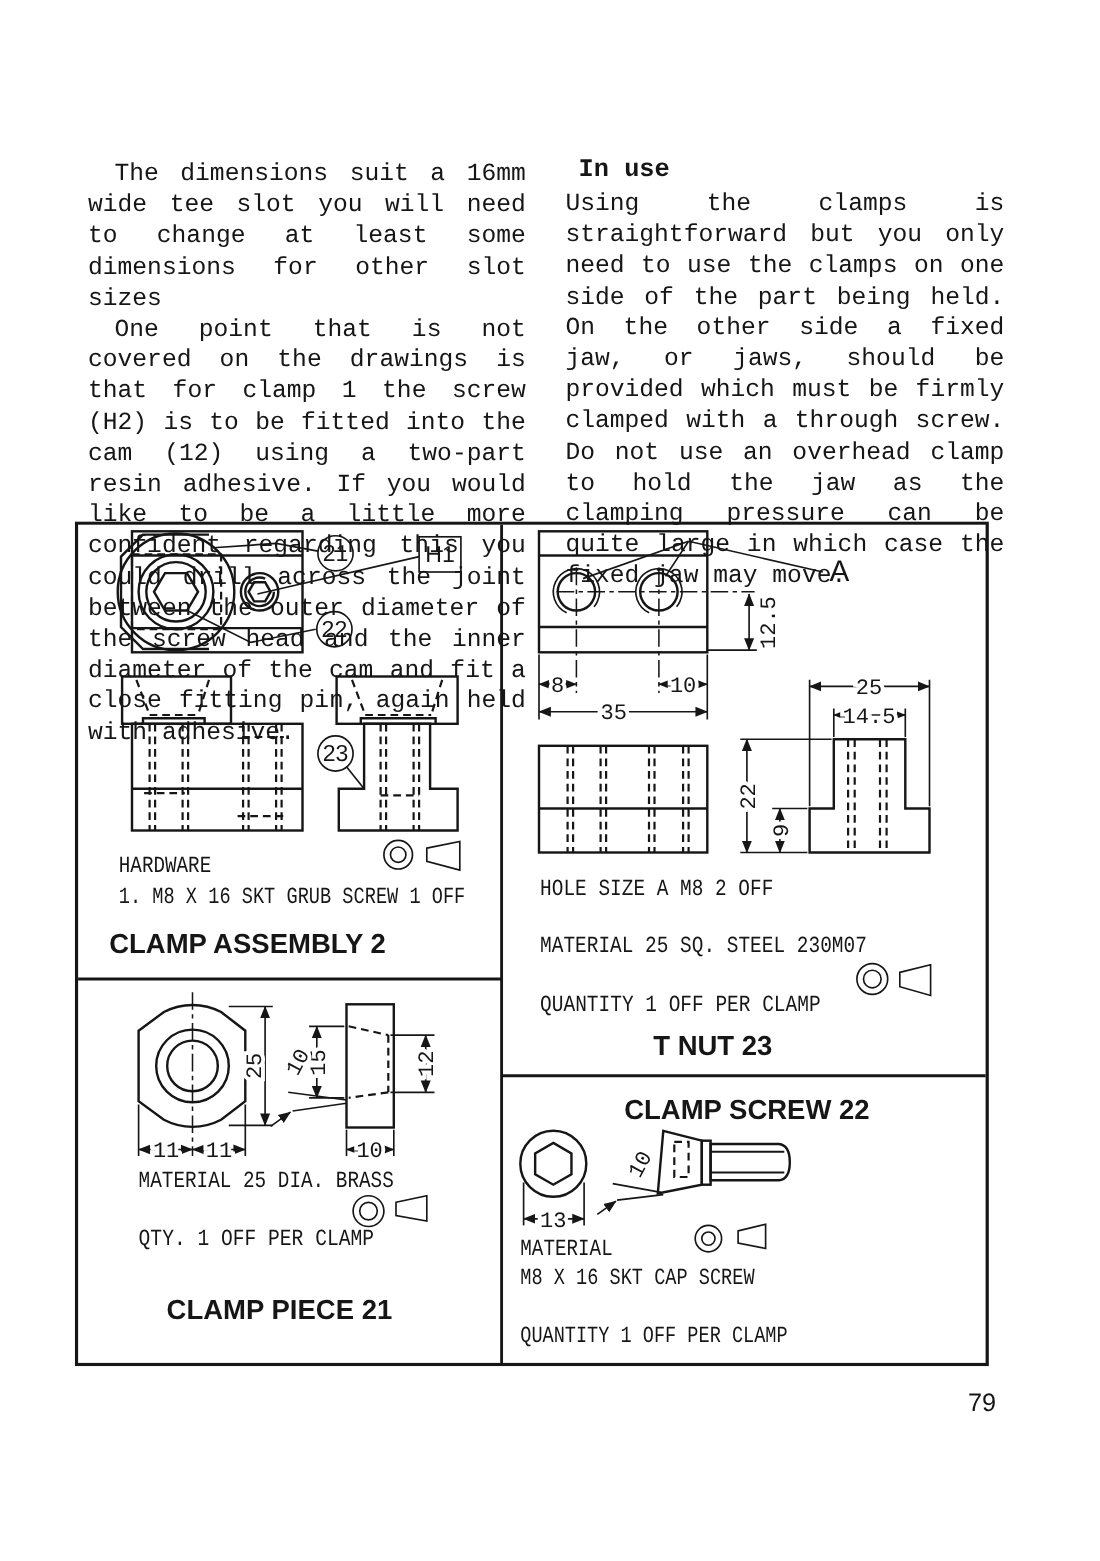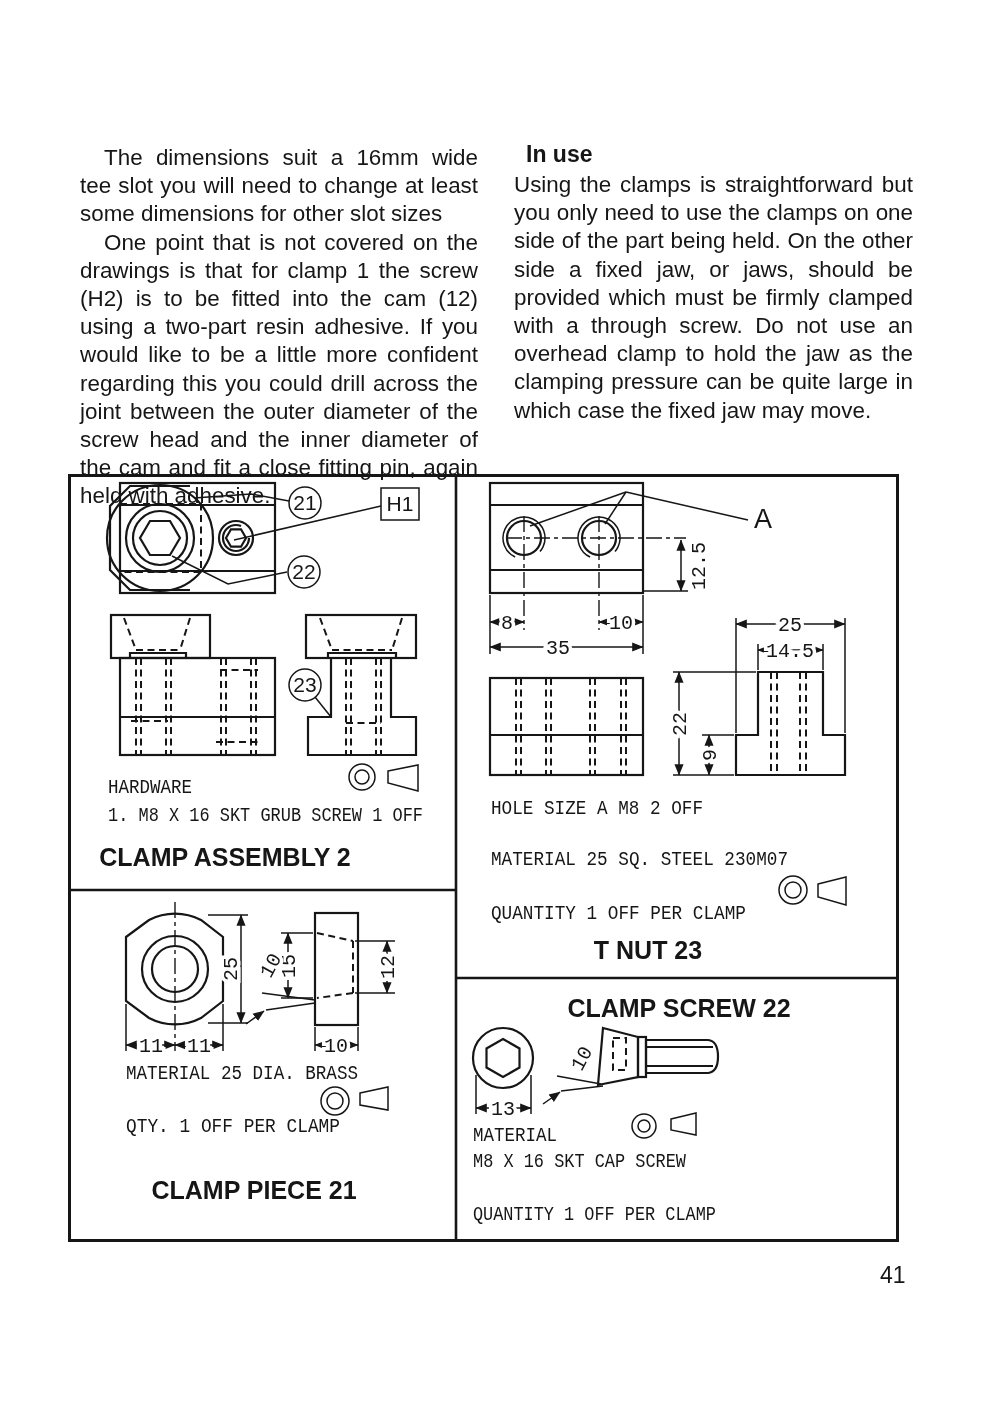--- a/index.html
+++ b/index.html
@@ -1,18 +1,18 @@
 <!DOCTYPE html>
 <html><head>
 <meta charset="utf-8">
 <style>
   html,body{margin:0;padding:0;background:#fff;}
   #page{position:relative;width:1000px;height:1419px;background:#ffffff;overflow:hidden;
         font-family:"Liberation Sans",sans-serif;color:#111;}
-  .col{position:absolute;font-size:22.4px;line-height:28.2px;text-align:justify;color:#161616;}
+  .col{position:absolute;font-size:22.4px;line-height:28.2px;text-align:justify;color:#161616;font-family:Liberation Mono, monospace;}
   .col p{margin:0;text-indent:24px;}
   #col-right p{text-indent:0;}
   #col-right h2{margin:0 0 3px 12px;font-size:23px;line-height:27px;font-weight:bold;color:#161616;}
   #figure{position:absolute;left:68px;top:474px;width:831px;height:768px;}
   svg{display:block;}
   .draw{stroke:#161616;fill:none;stroke-width:2.2;stroke-linejoin:miter;stroke-linecap:butt;}
   .thin{stroke-width:1.5;}
   .hid{stroke-dasharray:7 4.5;stroke-width:2;}
   .cl{stroke-dasharray:16 4 4 4;stroke-width:1.4;}
   .dl{marker-start:url(#arr);marker-end:url(#arr);}
@@ -335,14 +335,14 @@
         <polygon points="603,645 628,639 628,661 603,656" class="draw thin"></polygon>
       </g>
 
       <text x="405" y="667" class="note" textLength="84" lengthAdjust="spacingAndGlyphs">MATERIAL</text>
       <text x="405" y="693" class="note" textLength="213" lengthAdjust="spacingAndGlyphs">M8 X 16 SKT CAP SCREW</text>
       <text x="405" y="746" class="note" textLength="243" lengthAdjust="spacingAndGlyphs">QUANTITY 1 OFF PER CLAMP</text>
     </g>
   </svg>
   </div>
 
-  <div id="pageno">41</div>
+  <div id="pageno">79</div>
 </div>
 
 </body></html>

